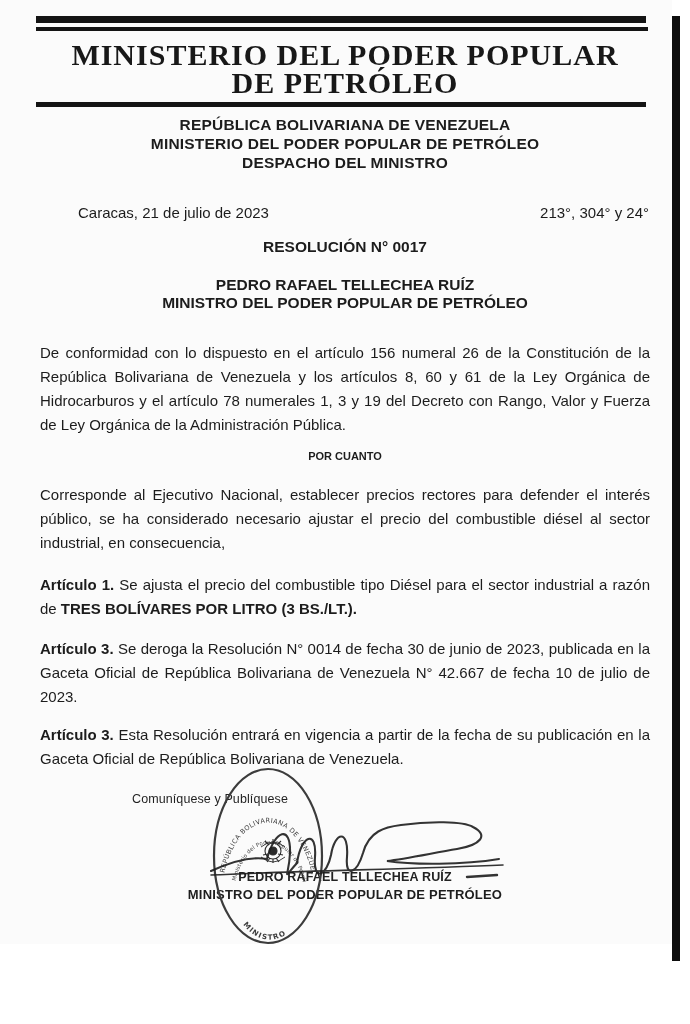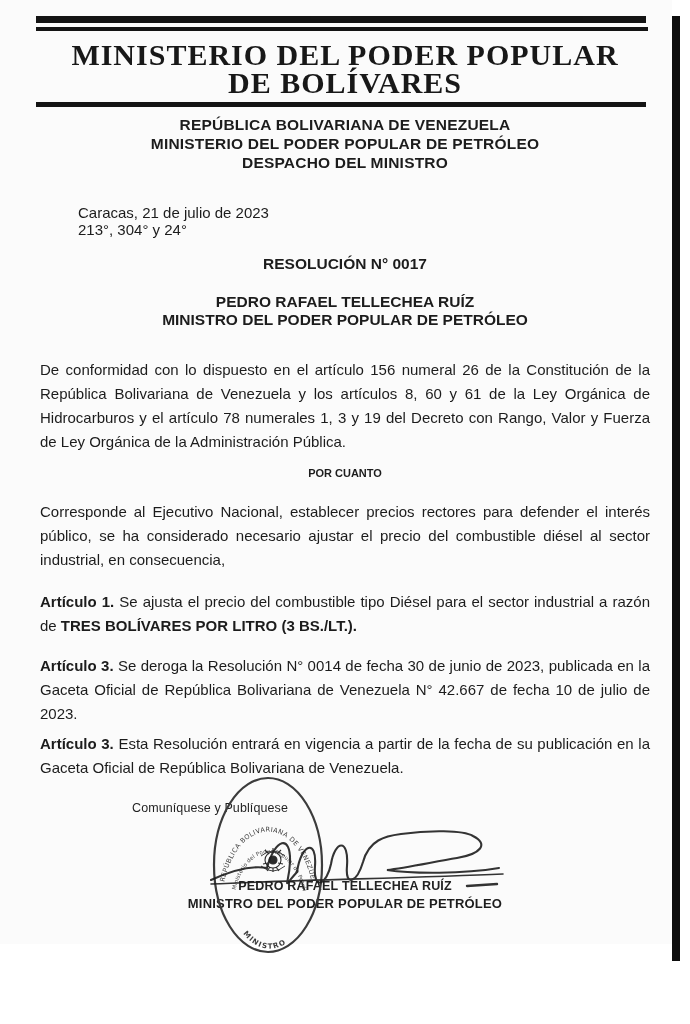--- a/index.html
+++ b/index.html
@@ -27,31 +27,31 @@
     margin-top:10px; text-align:center;
     font-family:"Liberation Serif", serif; font-weight:bold;
     font-size:30px; line-height:28px; letter-spacing:1px; color:#181818;
   }
   .subtitle {
     margin-top:8px; text-align:center; font-weight:bold;
     font-size:15.5px; line-height:19px; letter-spacing:0.2px;
   }
   .dateline {
     margin:32px 41px 0 78px; display:flex; justify-content:space-between;
-    font-size:15px; line-height:17px;flex-direction:column;
+    font-size:15px; line-height:17px;
   }
   .res-no  { margin-top:17px; text-align:center; font-weight:bold; font-size:15.5px; line-height:18px; }
   .issuer  { margin-top:20px; text-align:center; font-weight:bold; font-size:15.5px; line-height:18px; }
 
   .para { margin:0 40px; font-size:15px; line-height:24px; text-align:justify; }
   .p-preamble { margin-top:29px; }
   .p-cuanto   { margin-top:18px; }
   .p-art1 { margin-top:18px; }
   .p-art2 { margin-top:16px; }
-  .p-art3 { margin-top:6px; }
+  .p-art3 { margin-top:14px; }
   .b { font-weight:bold; }
 
   .section-head { text-align:center; font-weight:bold; font-size:11px; line-height:18px; }
   .h-cuanto  { margin-top:10px; }
   .h-resuelve{ margin-top:12px; }
 
   .sig-area { position:relative; height:207px; }
   .closing { position:absolute; left:132px; top:21px; font-size:12.5px; color:#1f1f1f; letter-spacing:0.1px; }
   .sig-name  { position:absolute; left:40px; right:40px; top:99px;  text-align:center;
                font-weight:bold; font-size:12.5px; letter-spacing:0.2px; color:#222; }
@@ -69,21 +69,21 @@
 
   <div class="top-frag-a"></div>
   <div class="top-frag-b"></div>
   <div class="side-bar"></div>
 
   <div class="rule rule-thick"></div>
   <div class="rule rule-thin"></div>
 
   <div class="title">
     <div>MINISTERIO DEL PODER POPULAR</div>
-    <div>DE BOLÍVARES</div>
+    <div>DE PETRÓLEO</div>
   </div>
 
   <div class="rule rule-mid"></div>
 
   <div class="subtitle">
     <div>REPÚBLICA BOLIVARIANA DE VENEZUELA</div>
     <div>MINISTERIO DEL PODER POPULAR DE PETRÓLEO</div>
     <div>DESPACHO DEL MINISTRO</div>
   </div>
 

